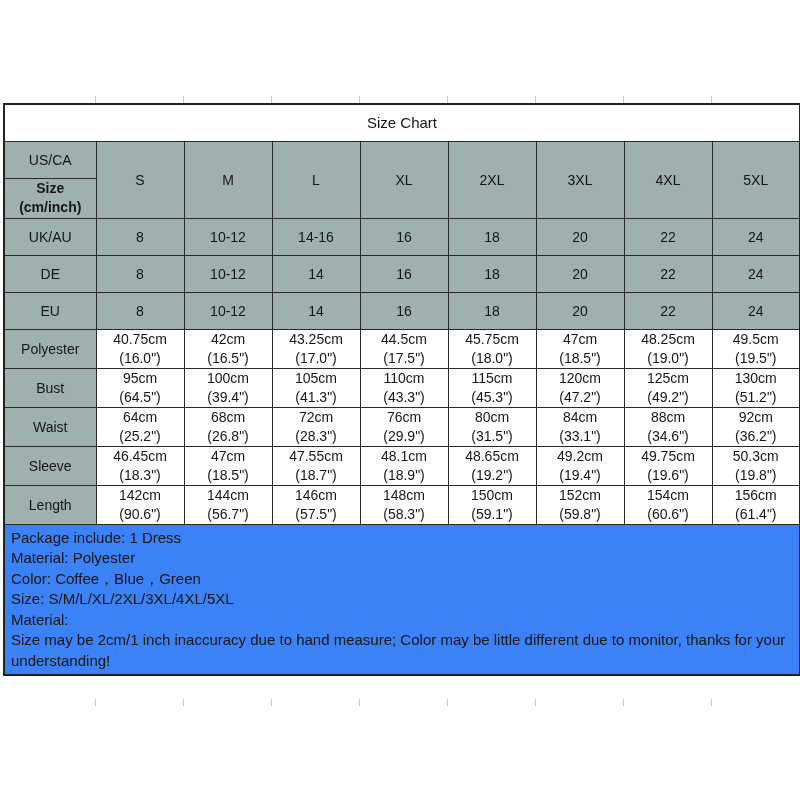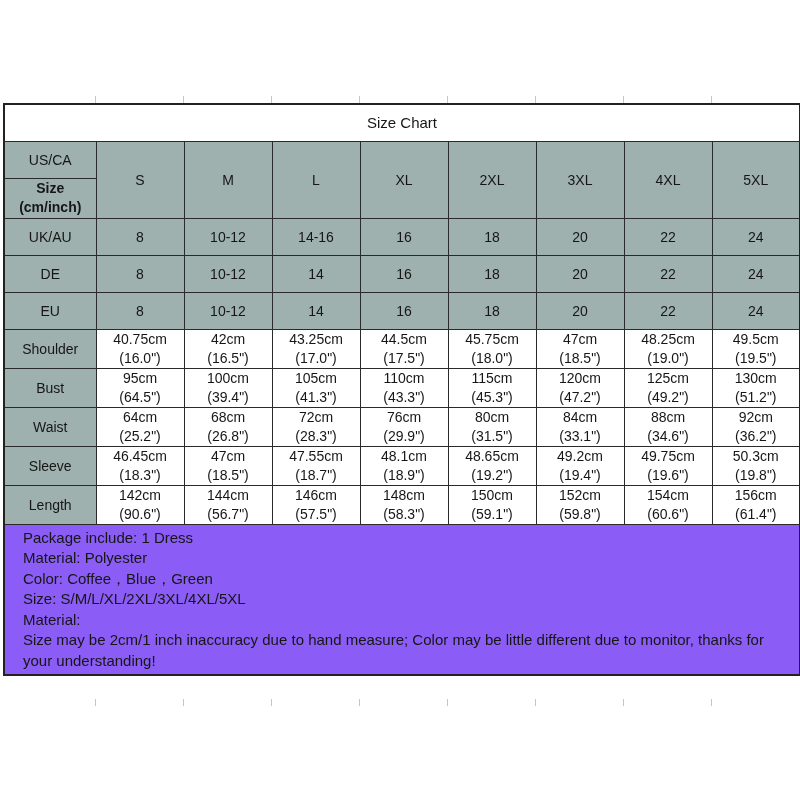--- a/index.html
+++ b/index.html
@@ -31,22 +31,22 @@
   .title-cell{background:#ffffff;font-size:15px;height:37px;}
   .hdr{background:var(--header-bg);margin-left:40px;}
   .corner-top{height:37px;}
   .corner-bottom{height:40px;line-height:19px;font-weight:bold;}
   .size-hdr{font-size:14px;}
   .region-row td{height:37px;}
   .measure-row td{height:39px;}
   .measure-val{background:#ffffff;line-height:19px;}
   .pre{white-space:pre-line;}
   .footer-cell{
-    background:#8b5cf6;text-align:left;vertical-align:top;
-    padding:3px 18px;height:145px;font-size:15px;
+    background:#3b82f6;text-align:left;vertical-align:top;
+    padding:3px 6px;height:145px;font-size:15px;
   }
   .footer-line{line-height:20.5px;}
 </style>
 </head>
 <body>
 
 <div class="sheet">
 
   <div class="ticks ticks-top">
       <div class="tick" style="left: 92px;"></div>
@@ -119,21 +119,21 @@
           <td class="hdr region-val">8</td>
           <td class="hdr region-val">10-12</td>
           <td class="hdr region-val">14</td>
           <td class="hdr region-val">16</td>
           <td class="hdr region-val">18</td>
           <td class="hdr region-val">20</td>
           <td class="hdr region-val">22</td>
           <td class="hdr region-val">24</td>
         </tr>
         <tr class="measure-row">
-          <td class="hdr row-label">Shoulder</td>
+          <td class="hdr row-label">Polyester</td>
           <td class="measure-val pre">40.75cm
 (16.0")</td>
           <td class="measure-val pre">42cm
 (16.5")</td>
           <td class="measure-val pre">43.25cm
 (17.0")</td>
           <td class="measure-val pre">44.5cm
 (17.5")</td>
           <td class="measure-val pre">45.75cm
 (18.0")</td>

